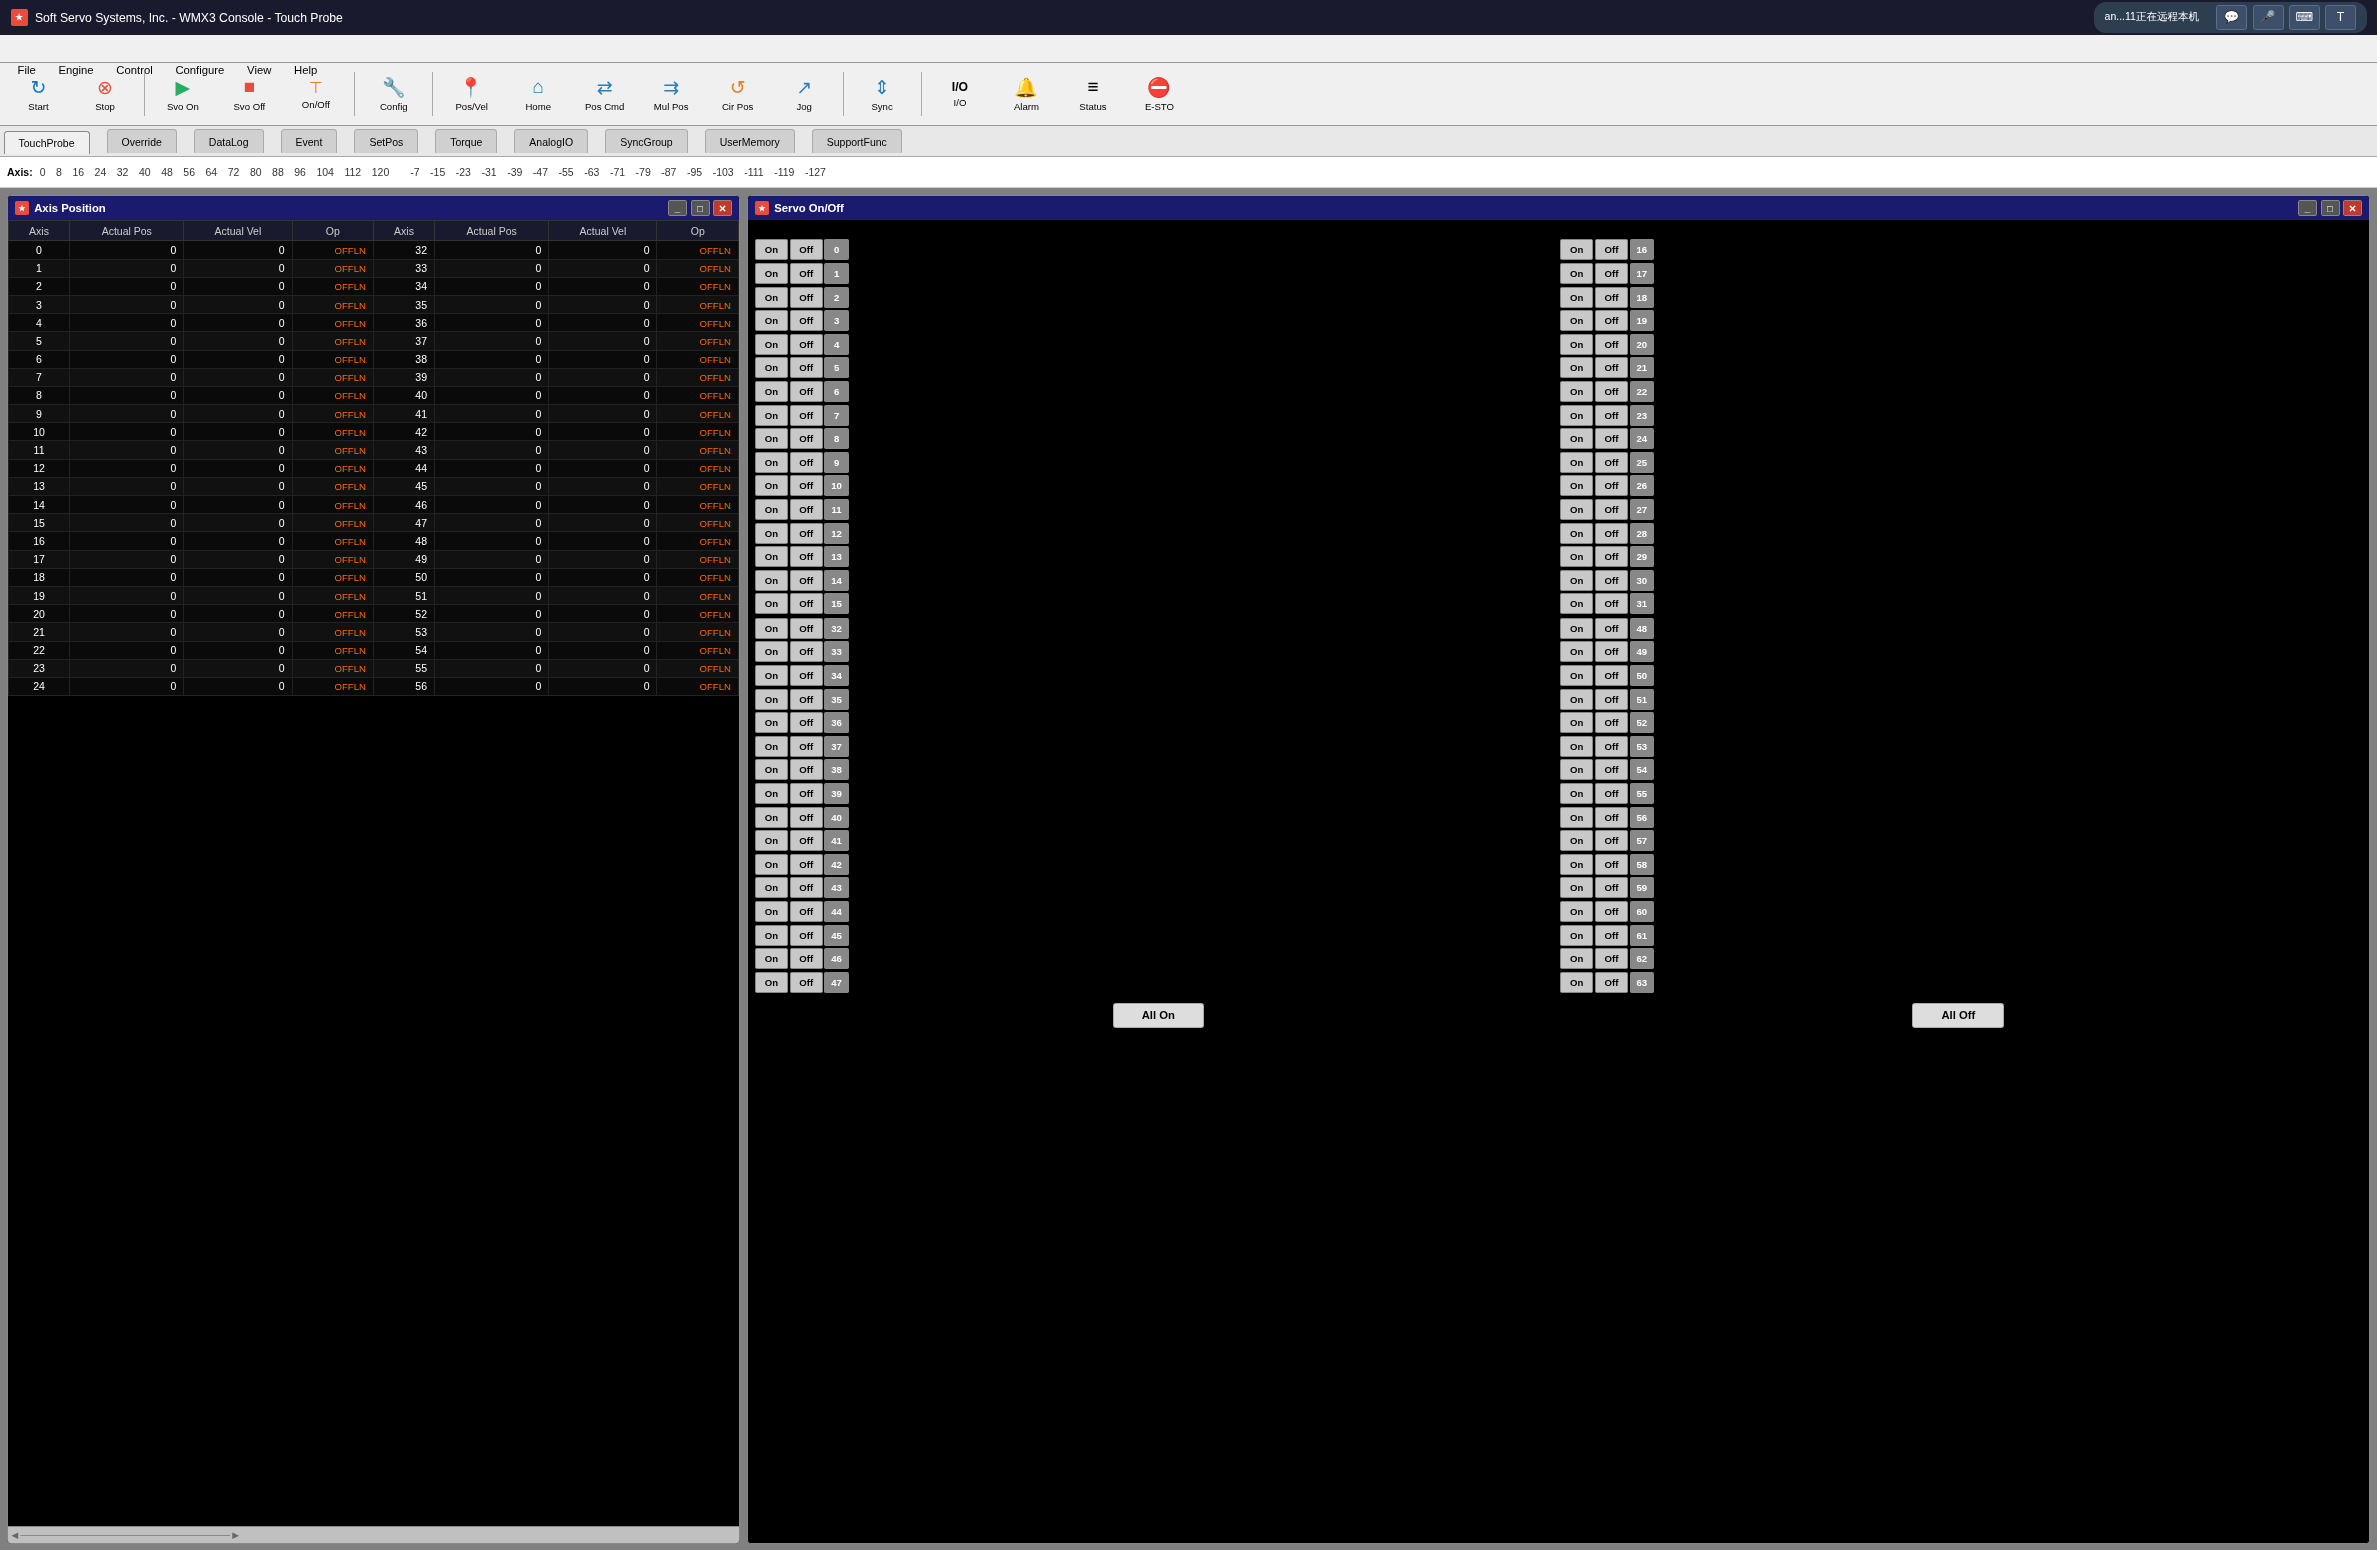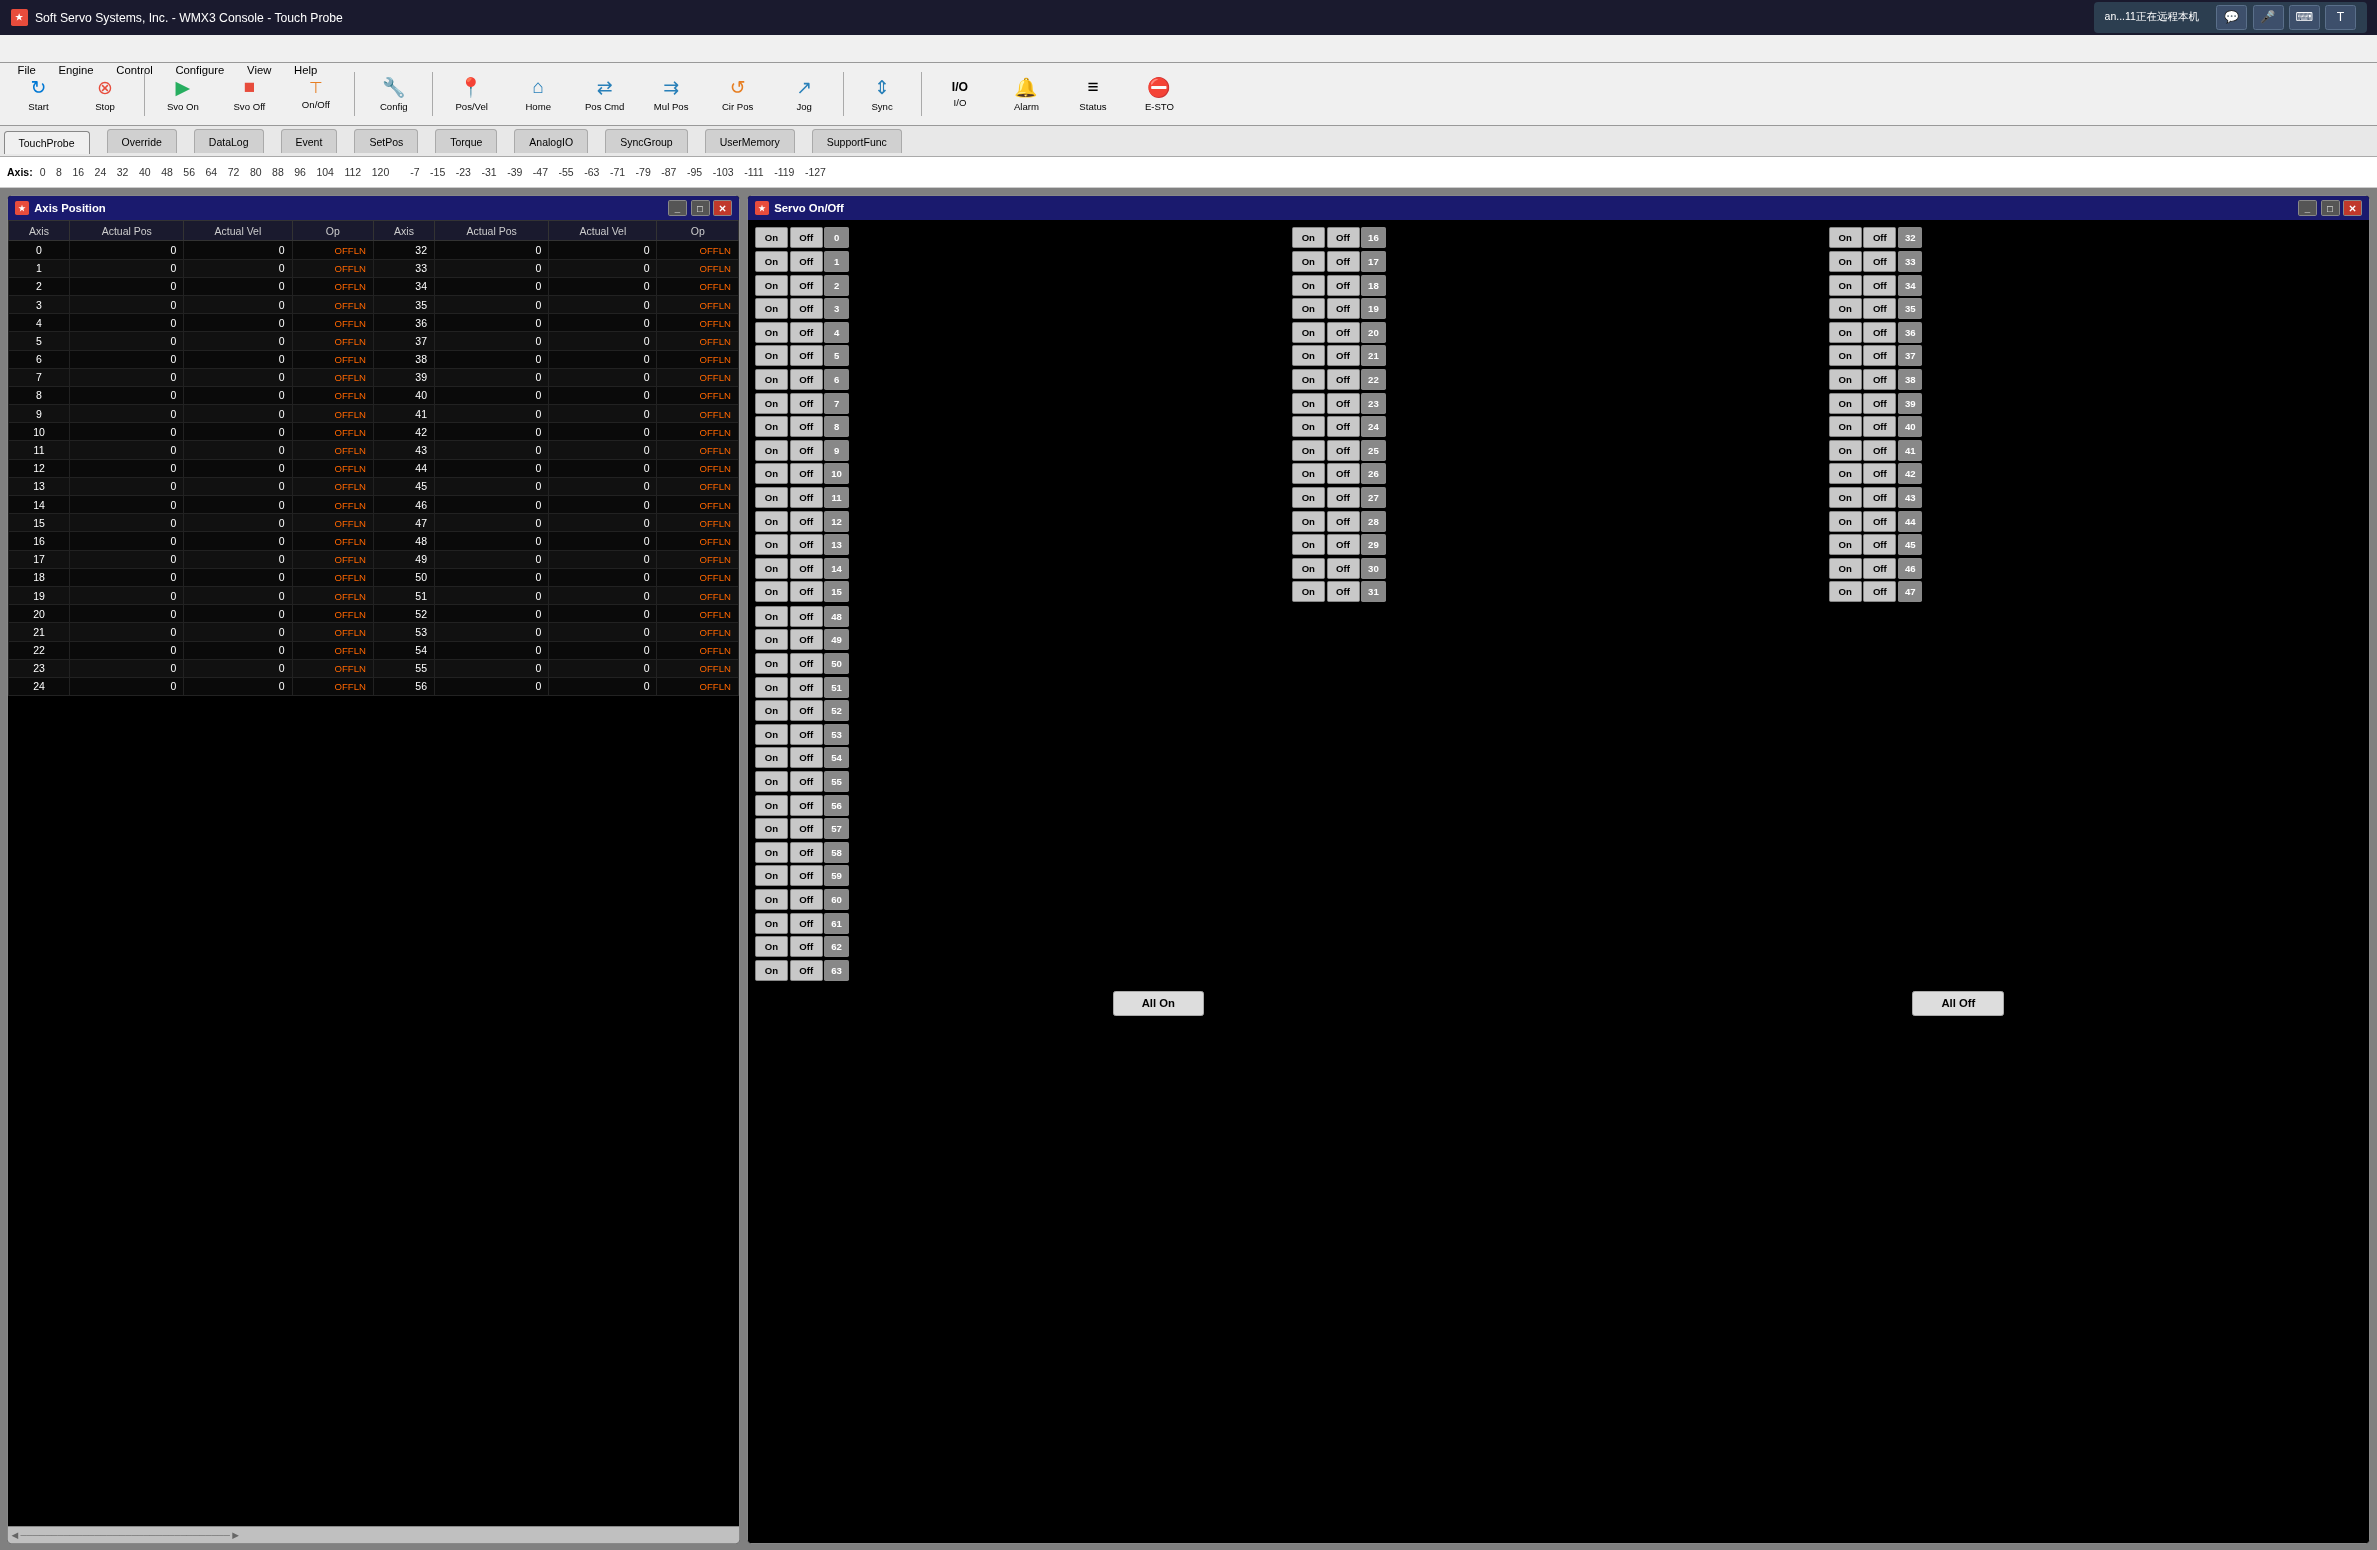--- a/index.html
+++ b/index.html
@@ -30,21 +30,21 @@
       border-radius: 1.7px;
       margin-right: 7px;
       display: flex; align-items: center; justify-content: center;
       font-size: 8.7px; color: white; font-weight: bold;
     }
     .title-text { flex: 1; }
     .title-remote {
       background: #2c3e50;
       padding: 3.5px 10.5px;
       font-size: 10.5px;
-      border-radius: 4px;
+      border-radius: 12px;
       display: flex; align-items: center; gap: 7px;
     }
     .title-remote-btns {
       display: flex; gap: 5.2px; margin-left: 10.5px;
     }
     .title-remote-btn {
       background: #3d4f6b;
       border: 0.9px solid #5a6f8a;
       color: white;
       width: 31px; height: 24.4px;
@@ -272,22 +272,23 @@
       color: #000;
       padding: 2.6px 12.2px;
       font-size: 10.5px;
       cursor: pointer;
       border-radius: 1.7px;
     }
 
     
     .servo-grid {
       display: grid;
-      grid-template-columns: repeat(3, 1fr);
+      grid-template-columns: repeat(2, 1fr);
       gap: 3.5px;
+      margin-top: 12px;
     }
     .servo-group {
       display: flex;
       flex-direction: column;
       gap: 2.6px;
     }
     .servo-row {
       display: flex;
       align-items: center;
       gap: 1.7px;

